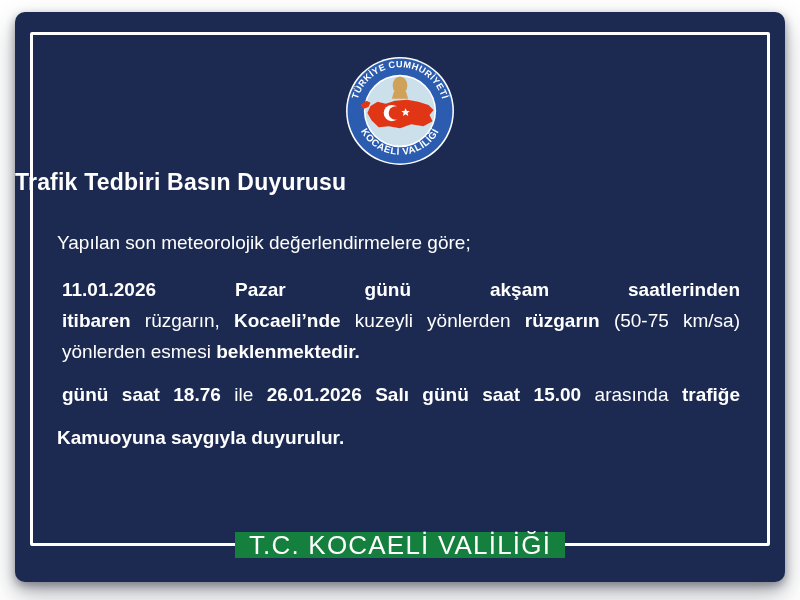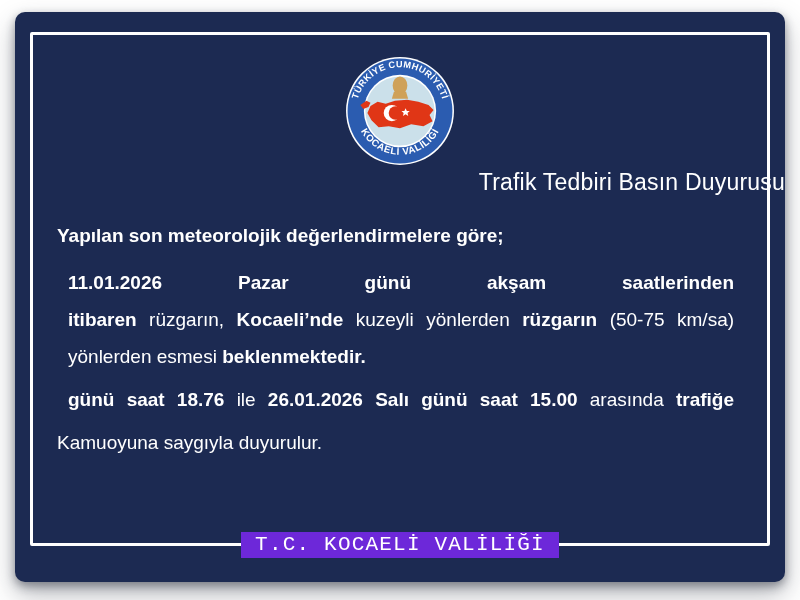--- a/index.html
+++ b/index.html
@@ -28,55 +28,54 @@
     border-radius: 2px;
     pointer-events: none;
   }
   .seal {
     width: 112px; height: 112px;
     margin: 43px auto 0 auto;
     display: block;
   }
   .title {
     margin-top: 2px;
-    text-align: right;
+    text-align: left;
     font-size: 23px;
     line-height: 26px;
-    font-weight: 400;
+    font-weight: 700;
     letter-spacing: .2px;
-    padding-left: 10px;
   }
   .content {
     padding: 0 40px 0 42px;
     font-size: 19px;
     line-height: 26px;
   }
   .para { margin: 0; }
-  .p1 { margin-top: 28px; font-weight: bold; }
+  .p1 { margin-top: 35px; }
   .p2 { margin-top: 21px; }
   .p3 { margin-top: 17px; }
-  .p4 { margin-top: 17px; font-weight: 400; }
-  .line { margin: 11px; }
+  .p4 { margin-top: 17px; font-weight: 700; }
+  .line { margin: 5px; }
   .j {
     text-align: justify;
     text-align-last: justify;
   }
   .b { font-weight: 700; }
   .footer {
     position: absolute;
     left: 0; right: 0; bottom: 24px;
     text-align: center;
     z-index: 2;
   }
   .footer .sig {
     display: inline-block;
-    background: #6d28d9;
+    background: #15803d;
     padding: 0 14px;
-    font-family: Liberation Mono, monospace;
-    font-size: 21px;
+    font-family: Liberation Sans, sans-serif;
+    font-size: 26px;
     line-height: 26px;
     letter-spacing: 1.2px;
     color: #ffffff;
     white-space: nowrap;
   }
 </style>
 </head>
 <body>
 
 <div class="card">

